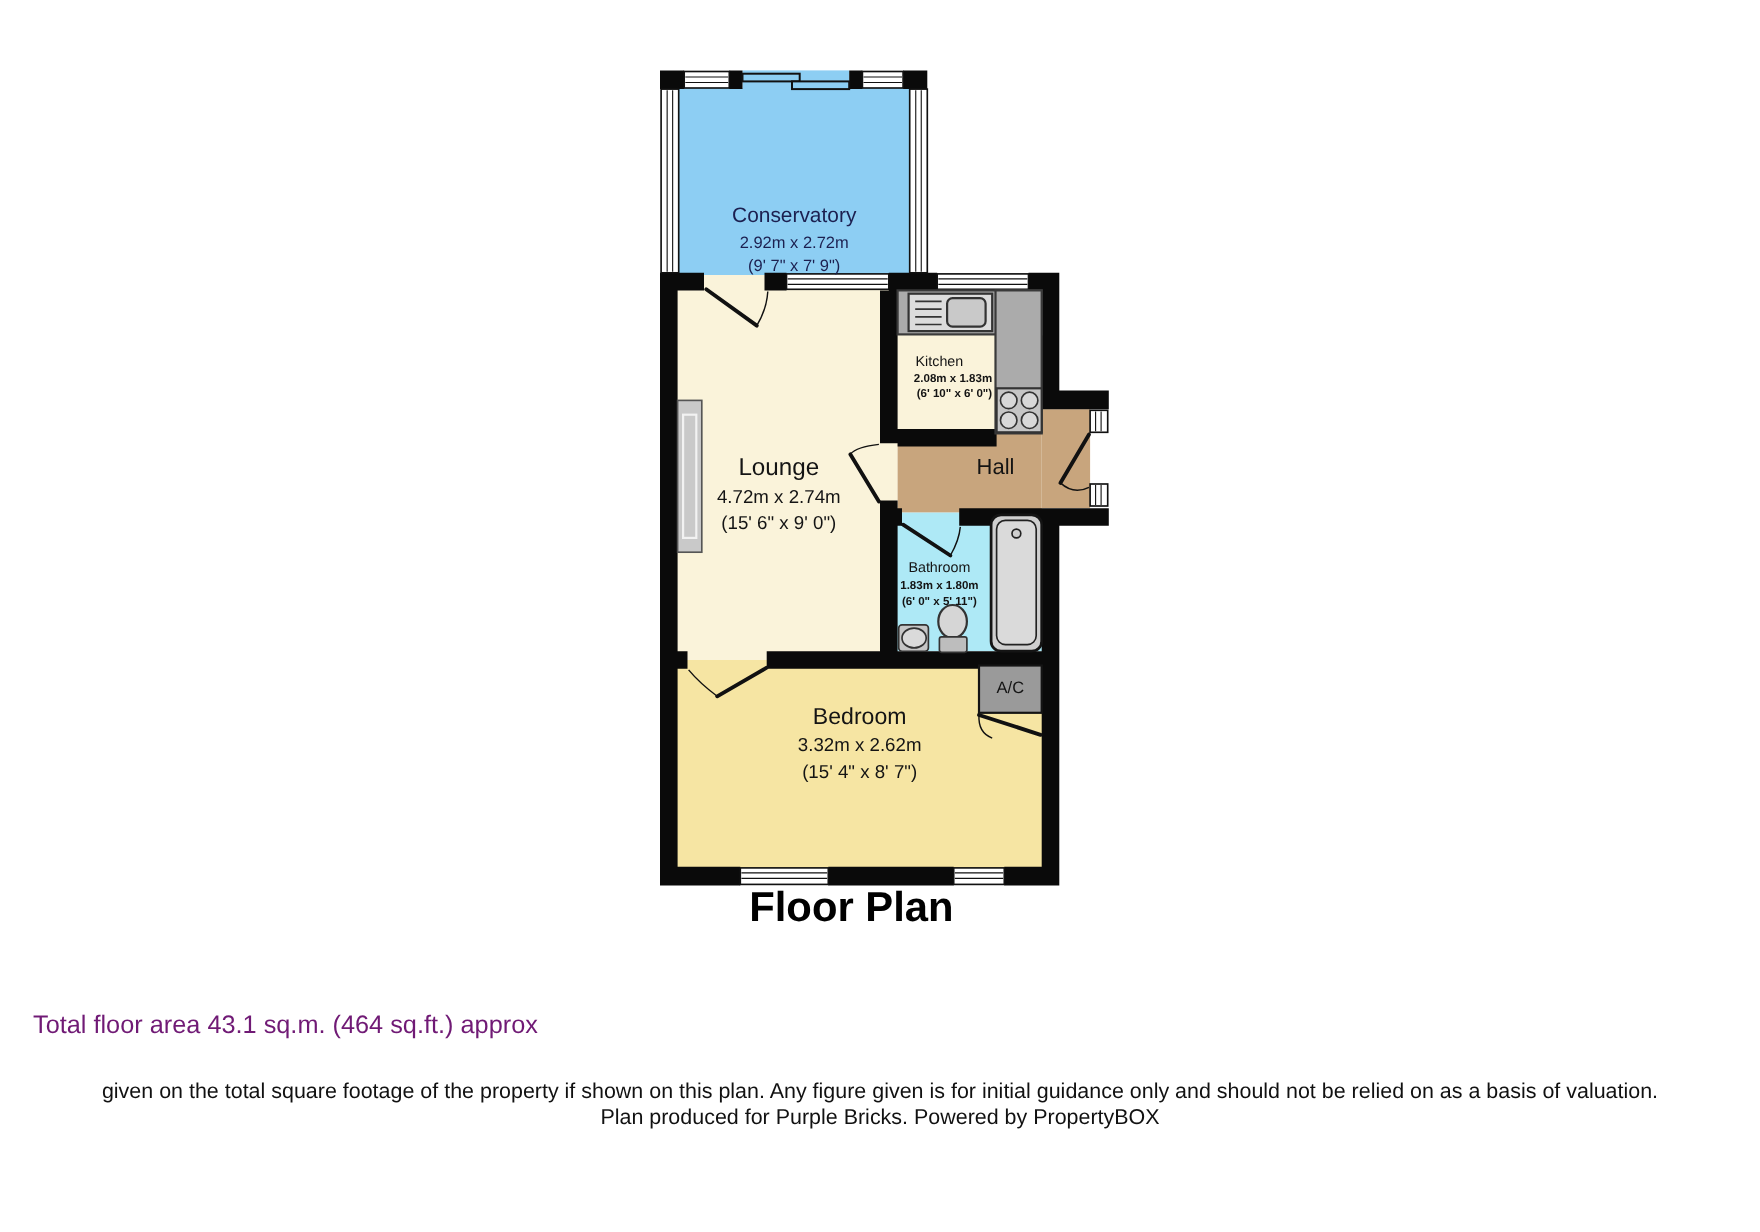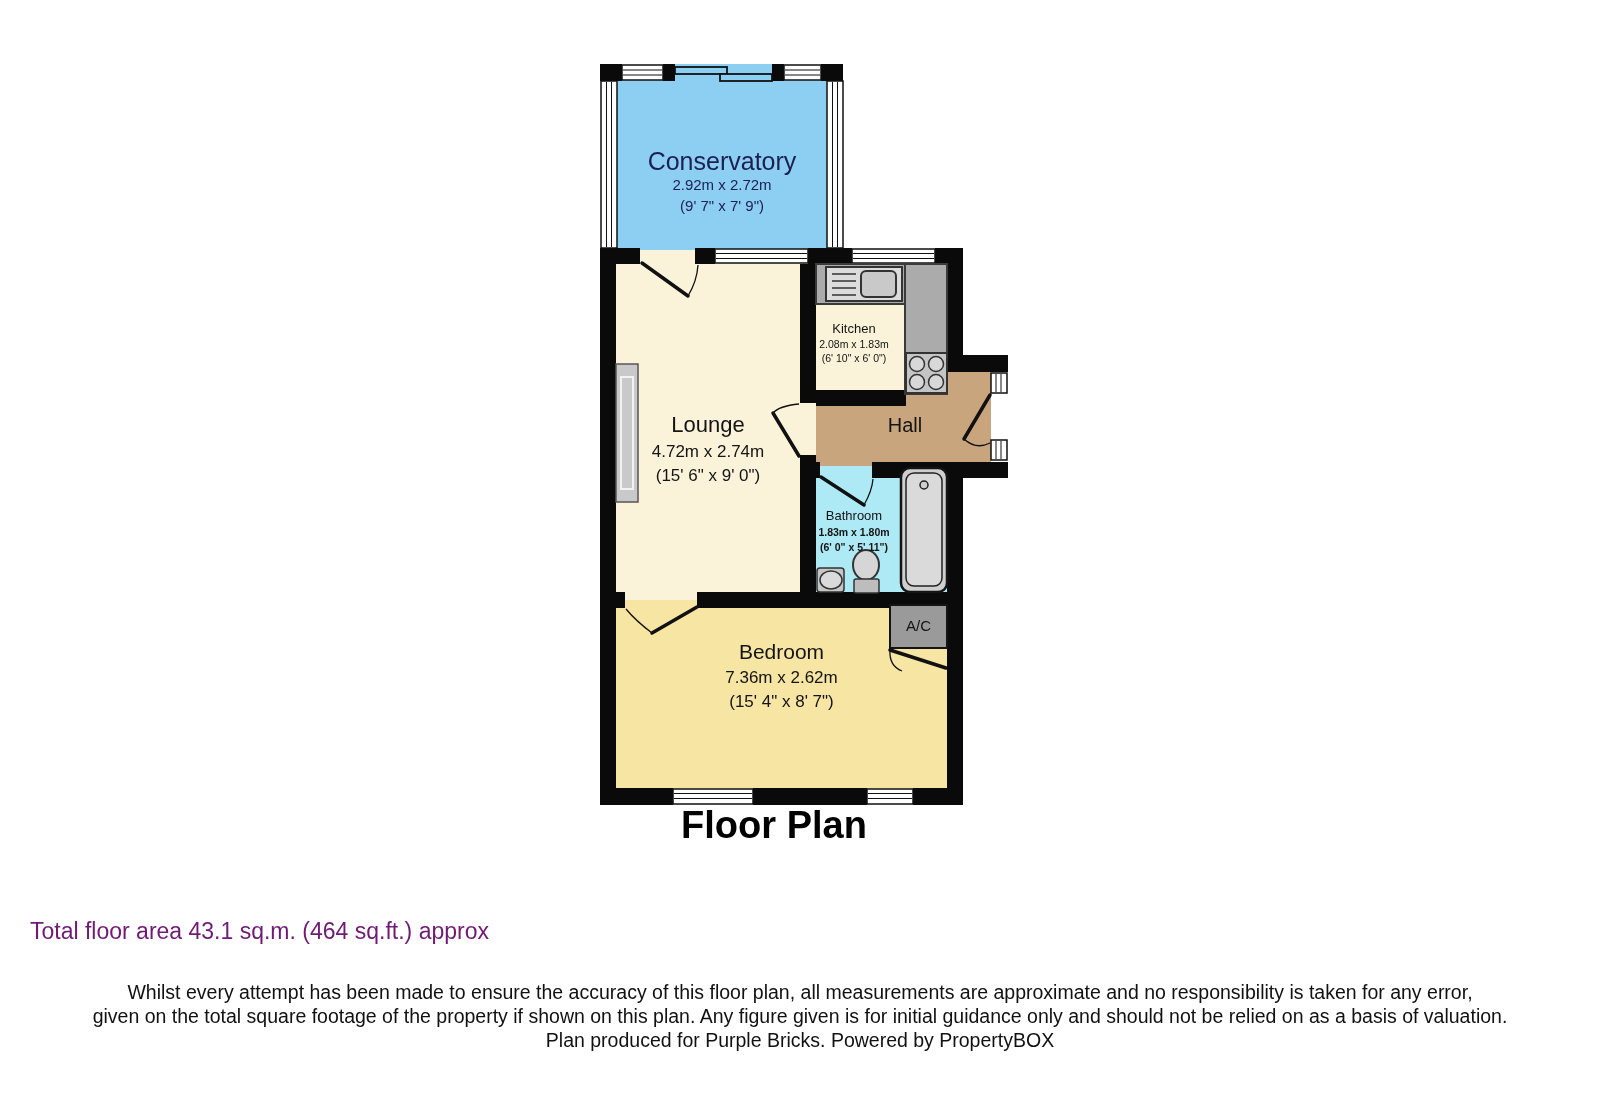--- a/index.html
+++ b/index.html
@@ -7,26 +7,26 @@
        font-family:"Liberation Sans", sans-serif;}
   #plan-svg{position:absolute;left:0;top:0;}
   .wall{fill:#0a0a0a;}
   .win{fill:#ffffff;stroke:#111;stroke-width:1.5;}
   .winline{stroke:#111;stroke-width:1;fill:none;}
   .leaf{stroke:#111;stroke-width:3.5;fill:none;stroke-linecap:round;}
   .arc{stroke:#111;stroke-width:1.3;fill:none;}
   .lbl{position:absolute;text-align:center;color:#141414;z-index:5;}
   .lbl div{white-space:nowrap;}
   .navy{color:#1c2050;}
-  .cons-name{font-size:25px;line-height:26px;}
+  .cons-name{font-size:19px;line-height:26px;margin-top:36px;}
   .cons-dim{font-size:15px;line-height:21px;}
   .lounge-name{font-size:22px;line-height:30px;}
   .lounge-dim{font-size:17px;line-height:24px;}
   .kit-name{font-size:13px;line-height:17px;}
-  .kit-dim{font-size:10.5px;line-height:14px;font-weight:normal;}
+  .kit-dim{font-size:10.5px;line-height:14px;font-weight:bold;text-align:right;}
   .hall-name{font-size:20px;line-height:26px;}
   .bath-name{font-size:13px;line-height:18px;}
   .bath-dim{font-size:10.5px;line-height:15px;font-weight:bold;}
   .bed-name{font-size:21px;line-height:28px;}
   .bed-dim{font-size:17px;line-height:24px;}
   .ac-name{font-size:15px;line-height:20px;}
   .title{position:absolute;left:574px;top:804px;width:400px;text-align:center;
          font-size:38px;font-weight:bold;color:#000;}
   .total-area{position:absolute;left:30px;top:918px;font-size:23px;color:#701a75;}
   .disclaimer{position:absolute;left:0;top:980px;width:1600px;box-sizing:border-box;
@@ -194,29 +194,28 @@
 </div>
 
 <div class="lbl" style="left:810px;top:507px;width:88px;">
   <div class="bath-name">Bathroom</div>
   <div class="bath-dim">1.83m x 1.80m</div>
   <div class="bath-dim">(6' 0" x 5' 11")</div>
 </div>
 
 <div class="lbl" style="left:616px;top:638px;width:331px;">
   <div class="bed-name">Bedroom</div>
-  <div class="bed-dim">7.36m x 2.62m</div>
+  <div class="bed-dim">3.32m x 2.62m</div>
   <div class="bed-dim">(15' 4" x 8' 7")</div>
 </div>
 
 <div class="lbl" style="left:890px;top:616px;width:57px;">
   <div class="ac-name">A/C</div>
 </div>
 
 <div class="title">Floor Plan</div>
 
 <div class="total-area">Total floor area 43.1 sq.m. (464 sq.ft.) approx</div>
 
 <div class="disclaimer">
-  <div>Whilst every attempt has been made to ensure the accuracy of this floor plan, all measurements are approximate and no responsibility is taken for any error,</div>
   <div>given on the total square footage of the property if shown on this plan. Any figure given is for initial guidance only and should not be relied on as a basis of valuation.</div>
   <div>Plan produced for Purple Bricks. Powered by PropertyBOX</div>
 </div>
 
 </body></html>

